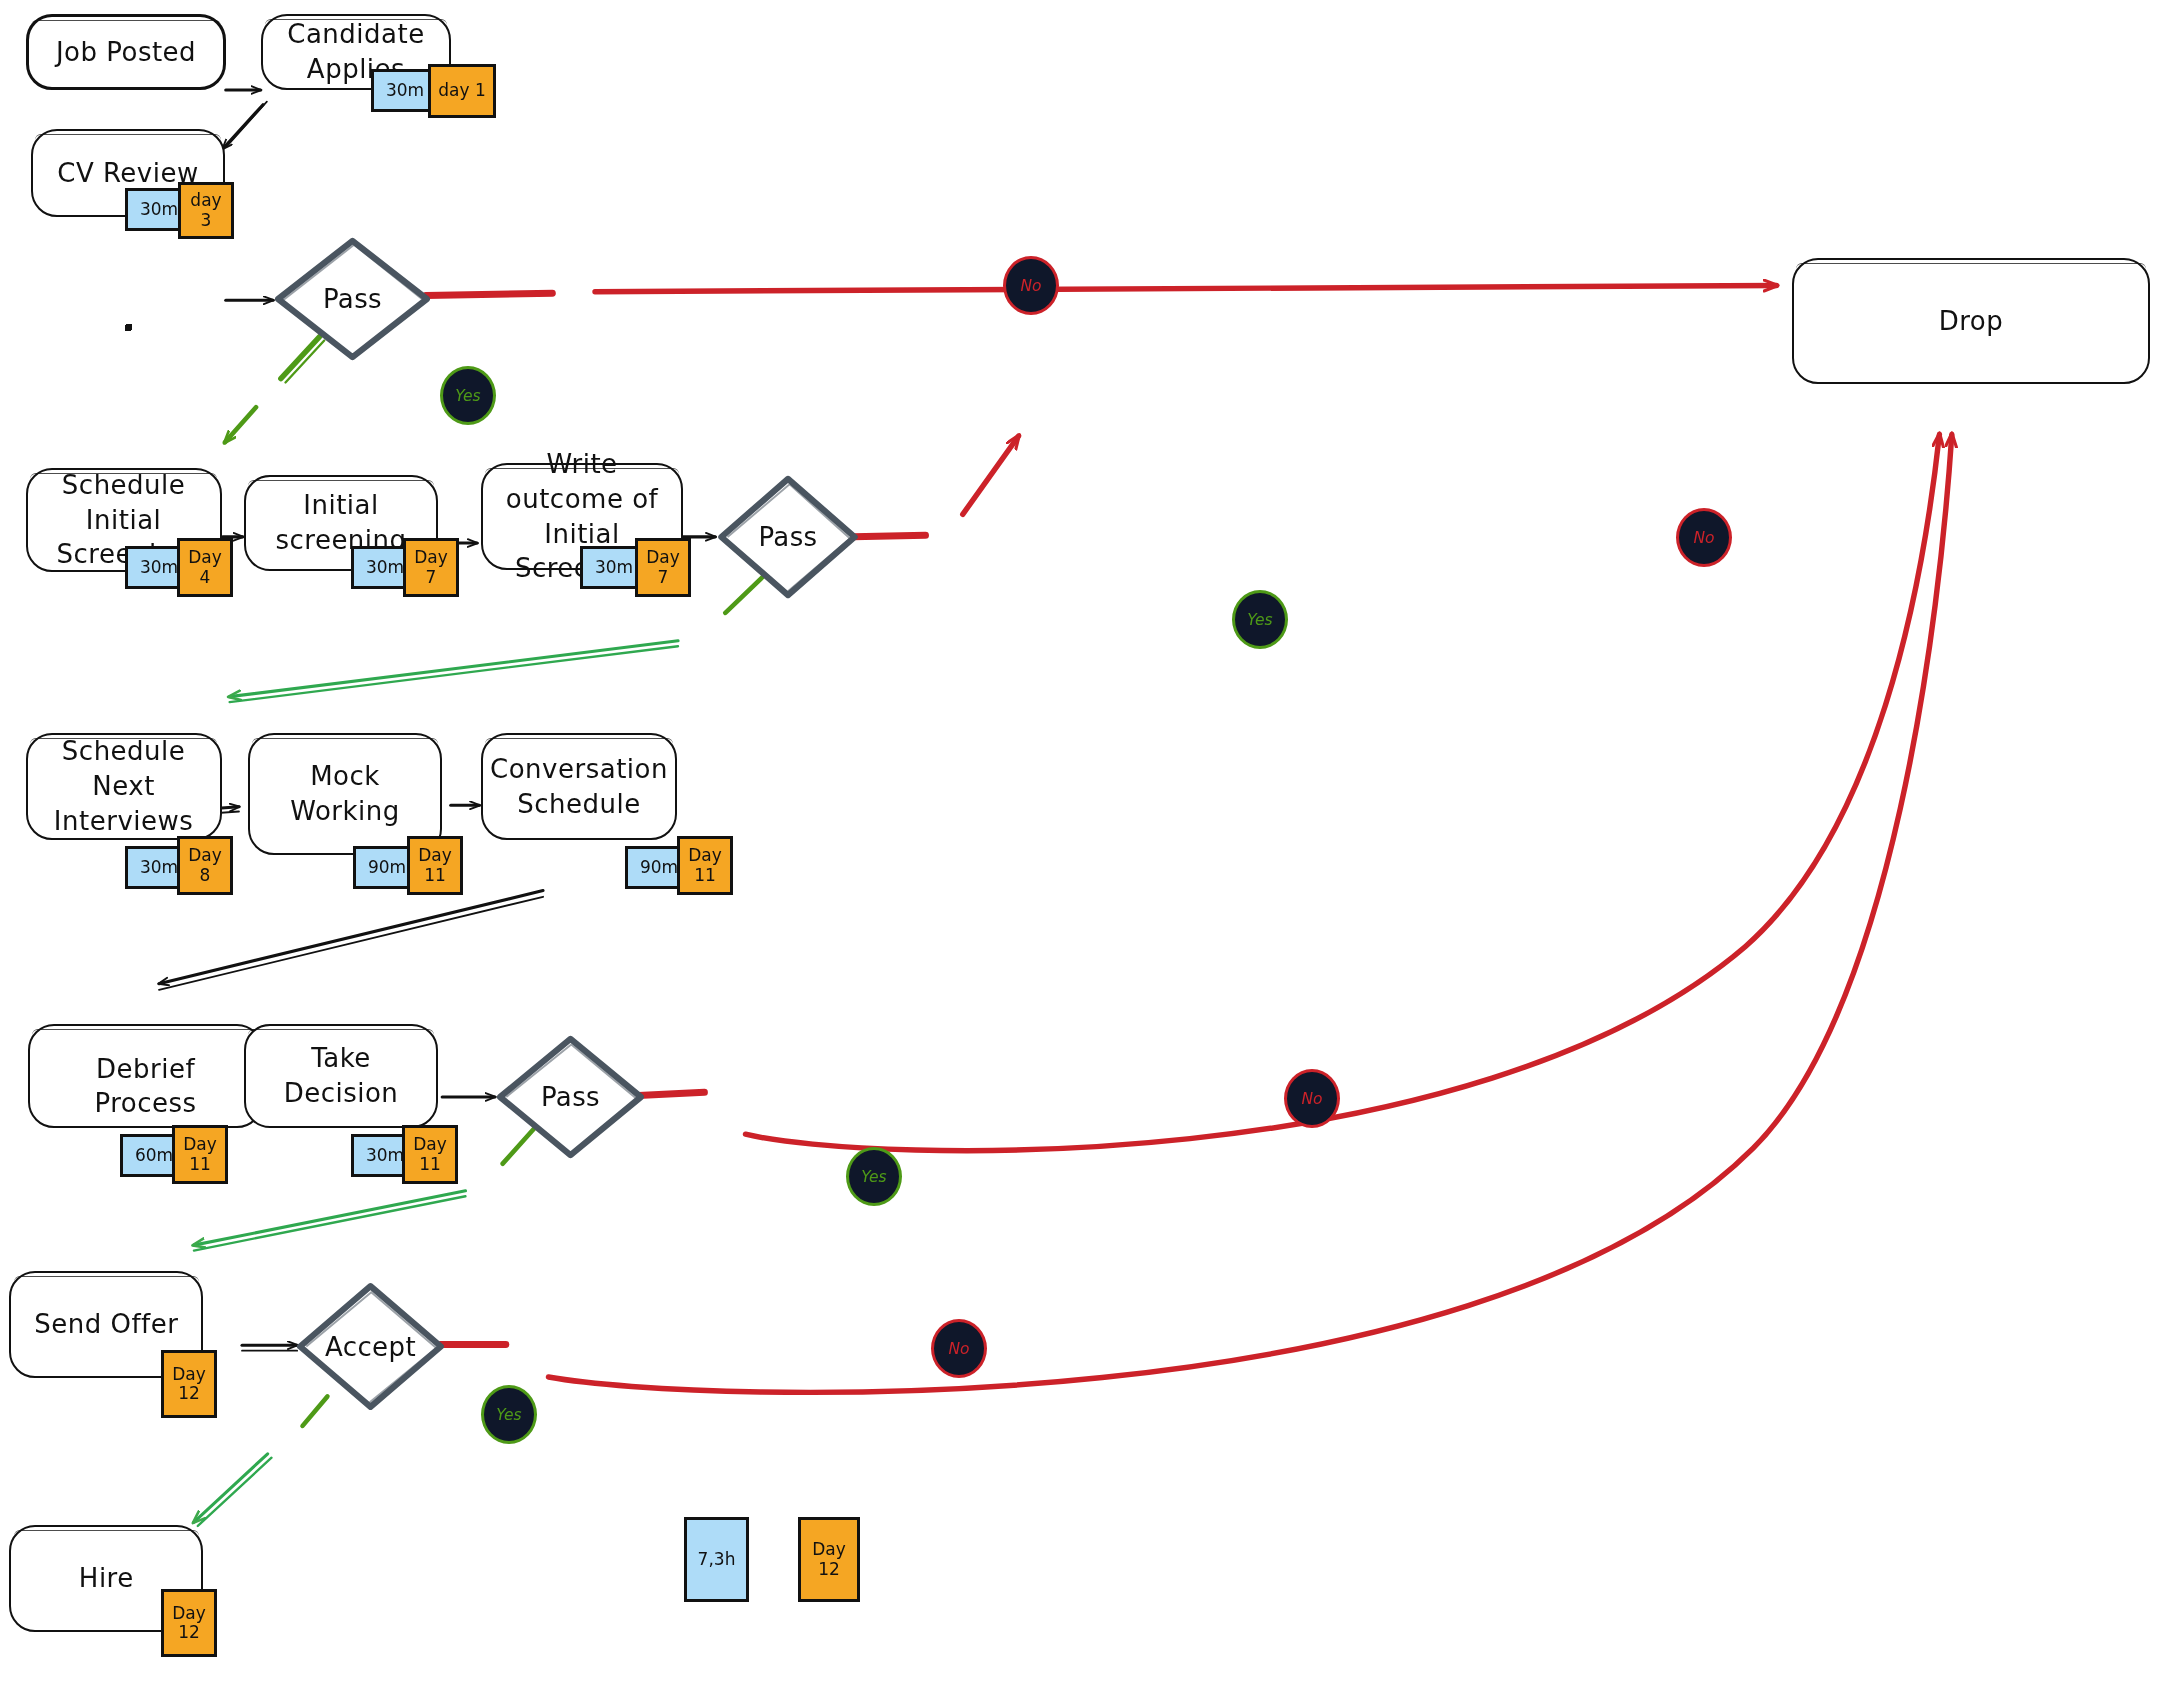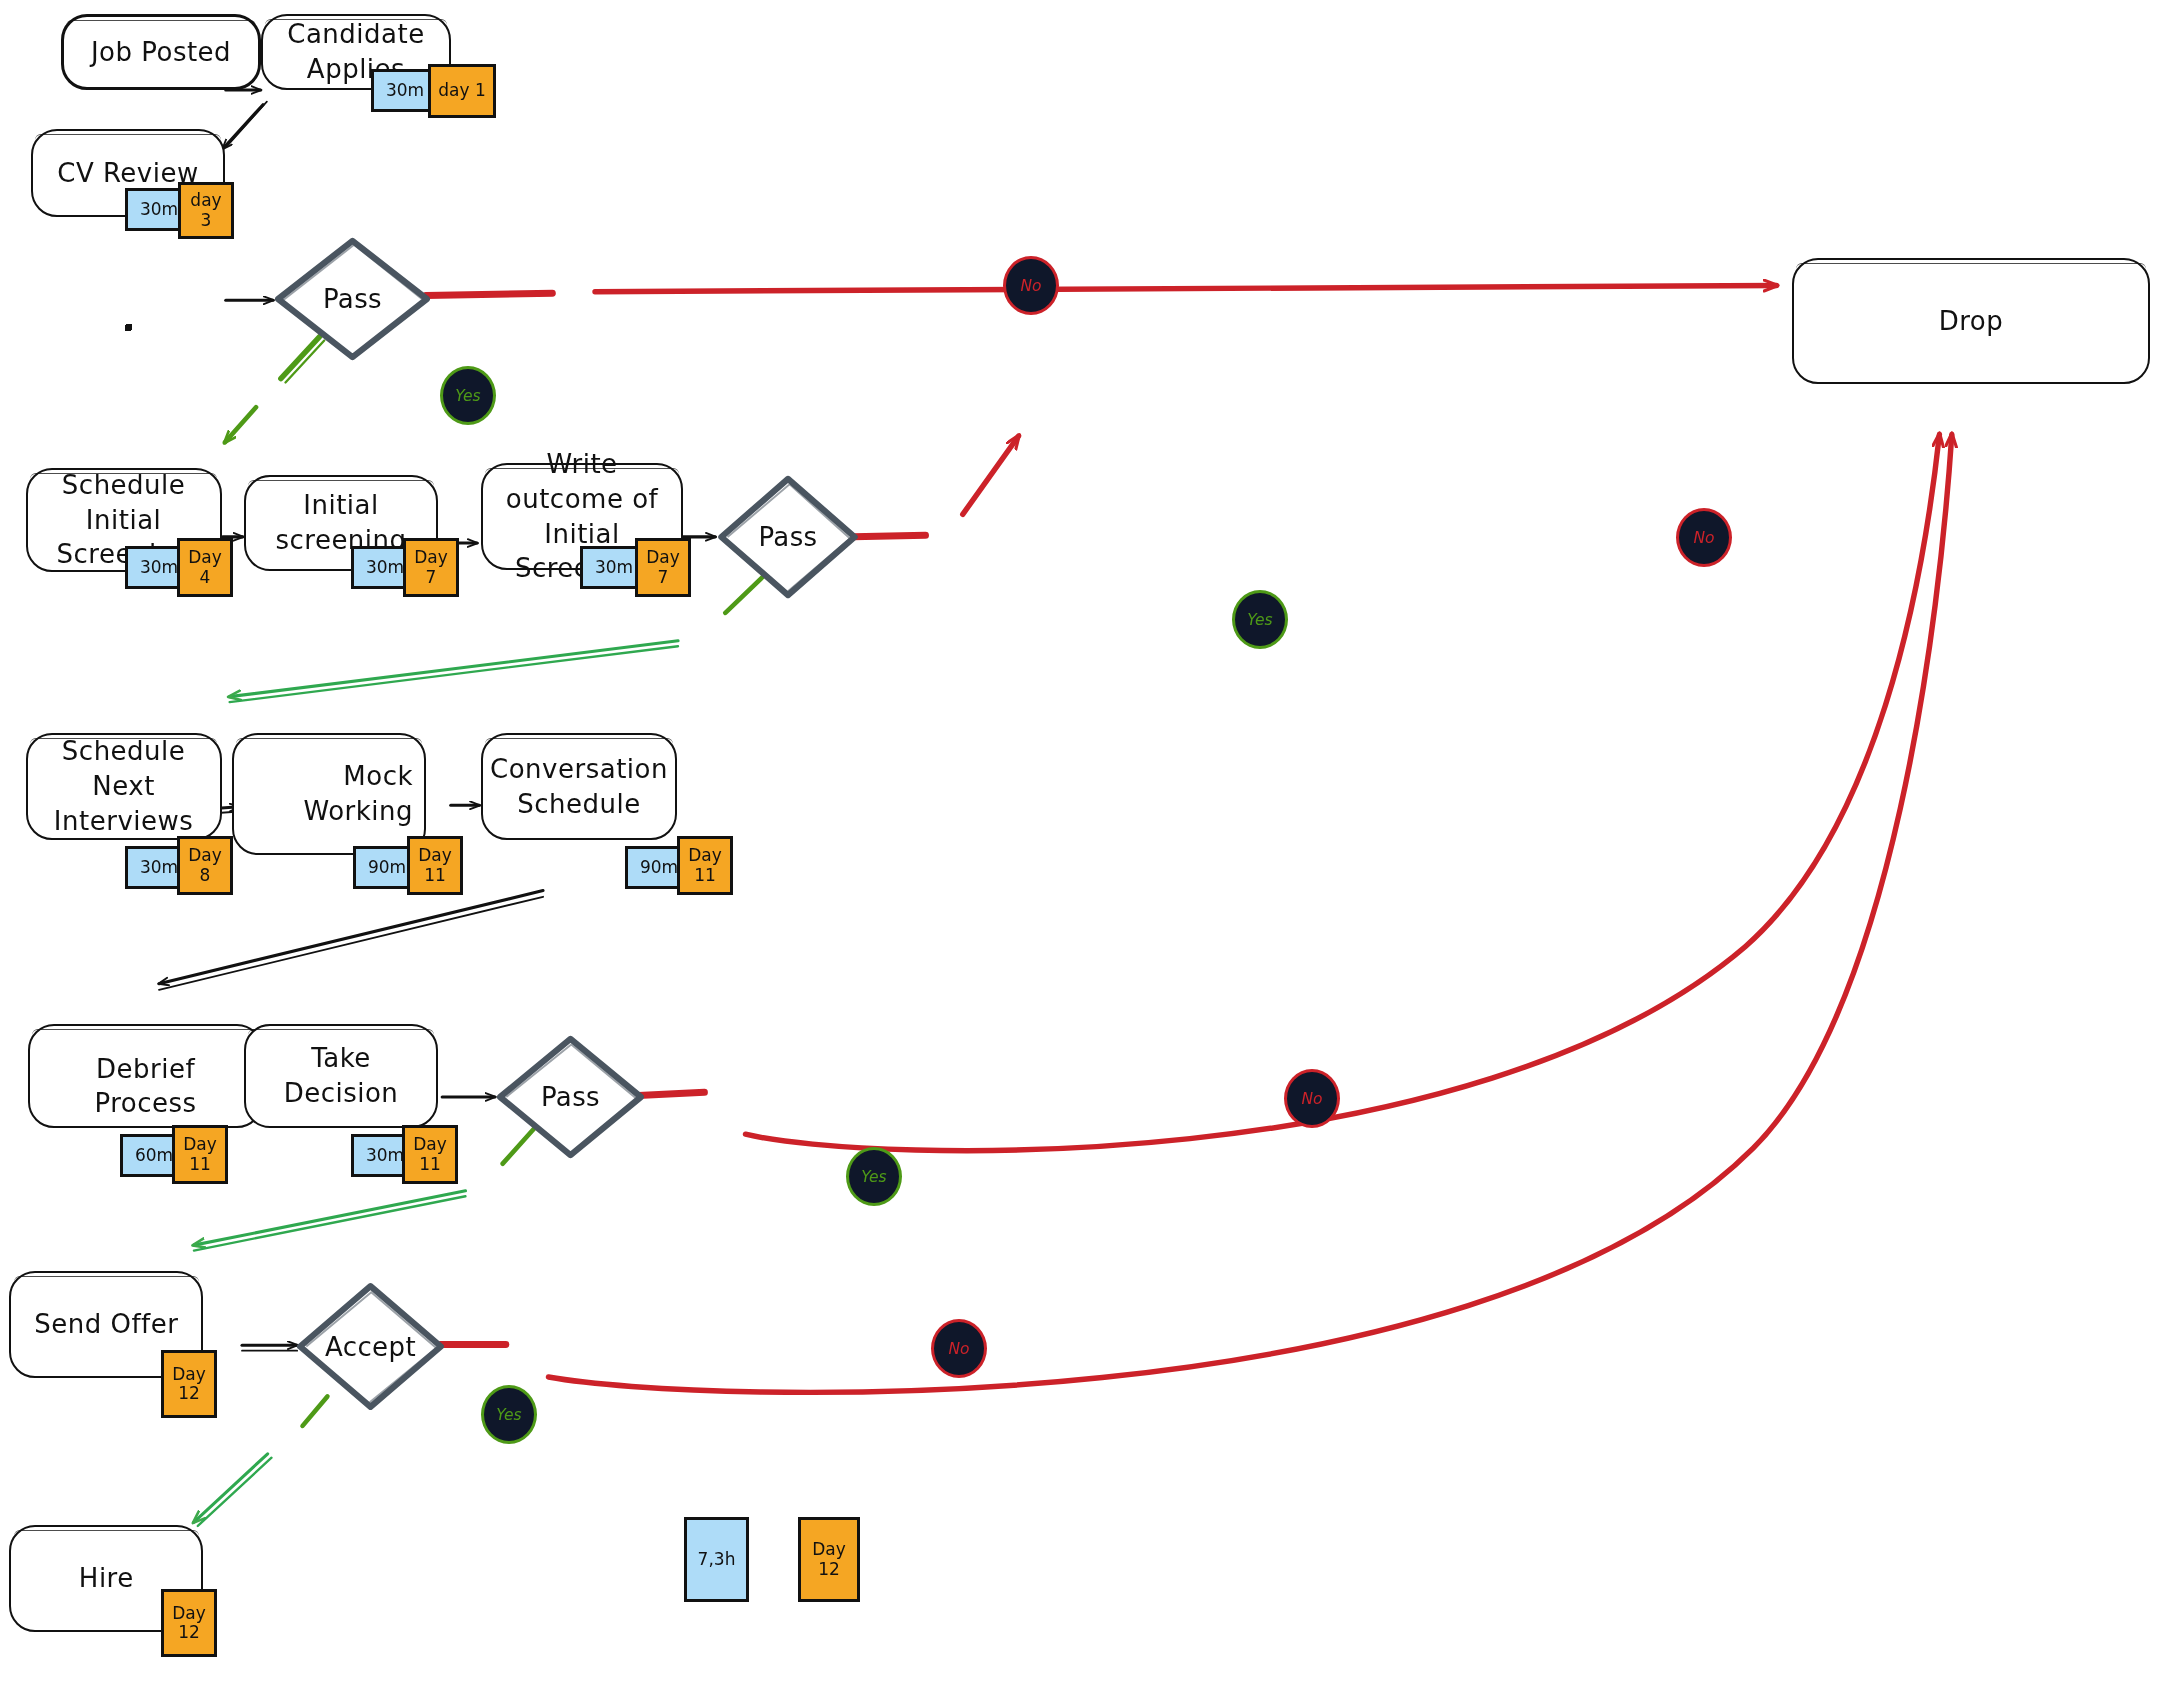--- a/index.html
+++ b/index.html
@@ -39,21 +39,20 @@
     text-align: center;
     color: #111111;
     font-family: "DejaVu Sans", sans-serif;
     font-size: 26px;
     line-height: 1.34;
     letter-spacing: 0.5px;
     padding: 4.7px 11px;
   }
   .node.start {
     border-width: 3.9px;
-    margin-left: 35px;
   }
   .node .label {
     display: block;
     white-space: pre-line;
   }
   
   .node::after {
     content: "";
     position: absolute;
     left: 2.3px; right: 2.3px; top: 3.1px;
@@ -252,21 +251,21 @@
 7</div>
 
   <div class="node" style="left:25.6px; top:733px; width:196px; height:107px;">
     <span class="label">Schedule Next
 Interviews</span>
   </div>
   <div class="badge time" style="left:125px; top:846px; width:68px; height:43px;">30m</div>
   <div class="badge day" style="left:177px; top:836px; width:56px; height:59px;">Day
 8</div>
 
-  <div class="node" style="left:232px; top:733px; width:194px; height:122px;text-align:right;">
+  <div class="node" style="left:248px; top:733px; width:194px; height:122px;">
     <span class="label">Mock Working</span>
   </div>
   <div class="badge time" style="left:353px; top:846px; width:68px; height:43px;">90m</div>
   <div class="badge day" style="left:407px; top:836px; width:56px; height:59px;">Day
 11</div>
 
   <div class="node" style="left:481px; top:733px; width:196px; height:107px;">
     <span class="label">Conversation
 Schedule</span>
   </div>

